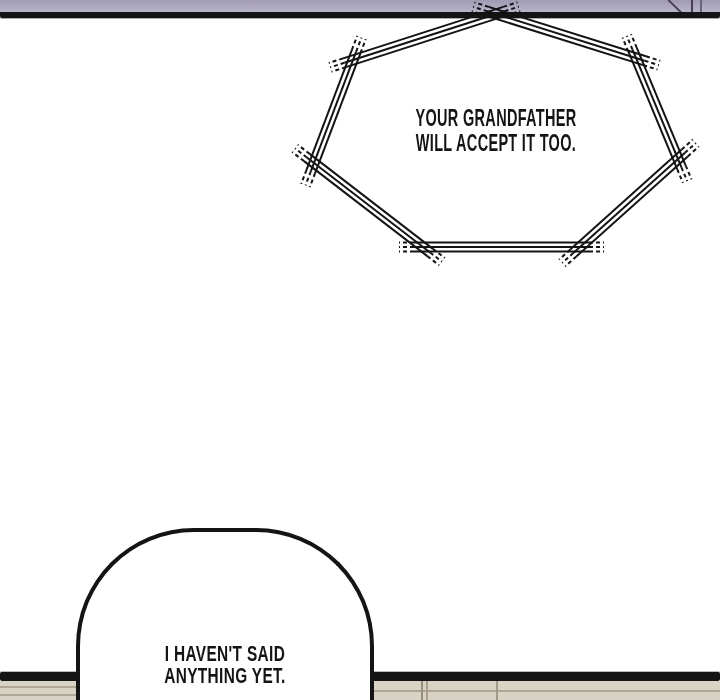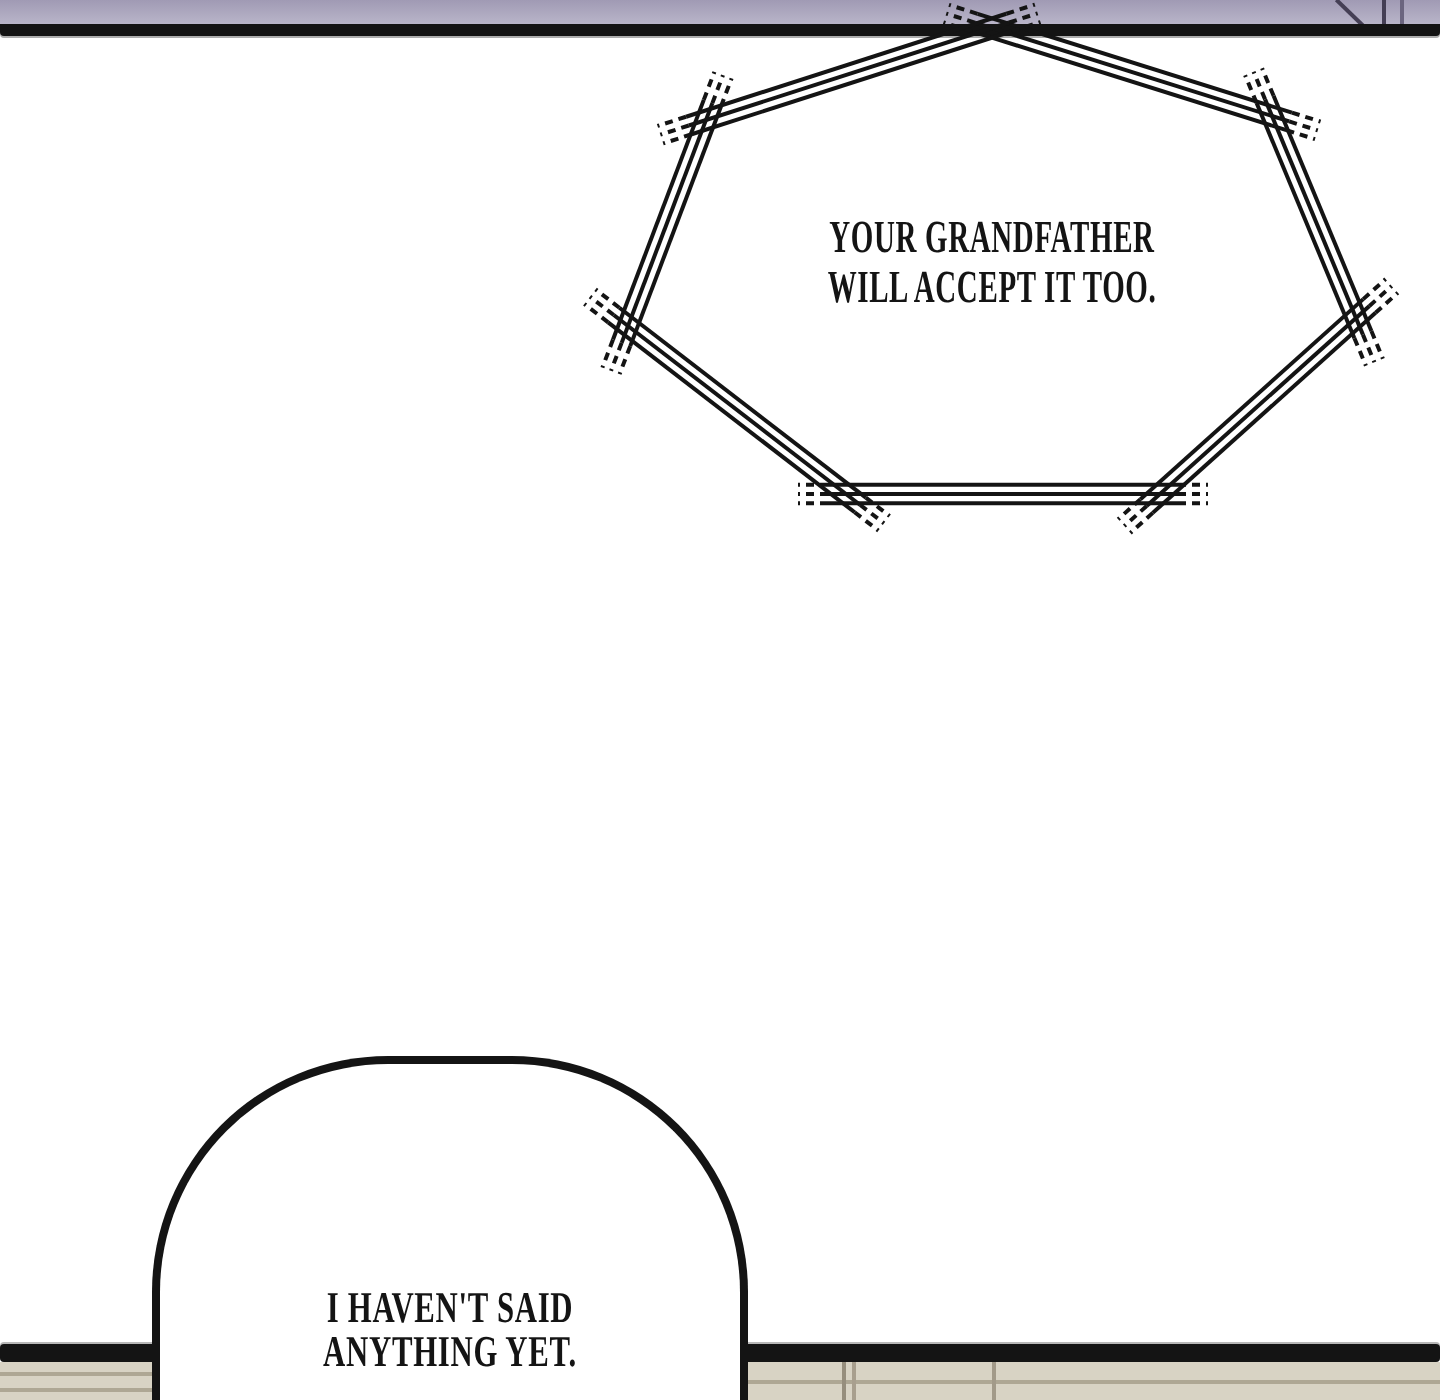--- a/index.html
+++ b/index.html
@@ -1,19 +1,19 @@
 <!DOCTYPE html>
 <html style="--ink: #141414; --page-bg: #ffffff; --band-top: #a09ab4; --band-bottom: #b9b5c9; --wall-beige: #d8d3c4; --wall-line: #aea794;"><head>
 <meta charset="utf-8">
 <style>
   html,body{margin:0;padding:0;background:#ffffff;}
   .page{
     position:relative;width:720px;height:700px;overflow:hidden;
     background:var(--page-bg,#ffffff);
-    font-family:Liberation Serif, serif;
+    font-family:Liberation Sans, sans-serif;
   }
   
   .top-band{
     position:absolute;left:0;top:0;width:720px;height:12px;z-index:1;
     background:linear-gradient(to bottom,var(--band-top,#a09ab4),var(--band-bottom,#b9b5c9));
   }
   .band-diag{
     position:absolute;left:674px;top:-3px;width:2px;height:19px;
     background:#453f55;transform:rotate(-46deg);
   }

